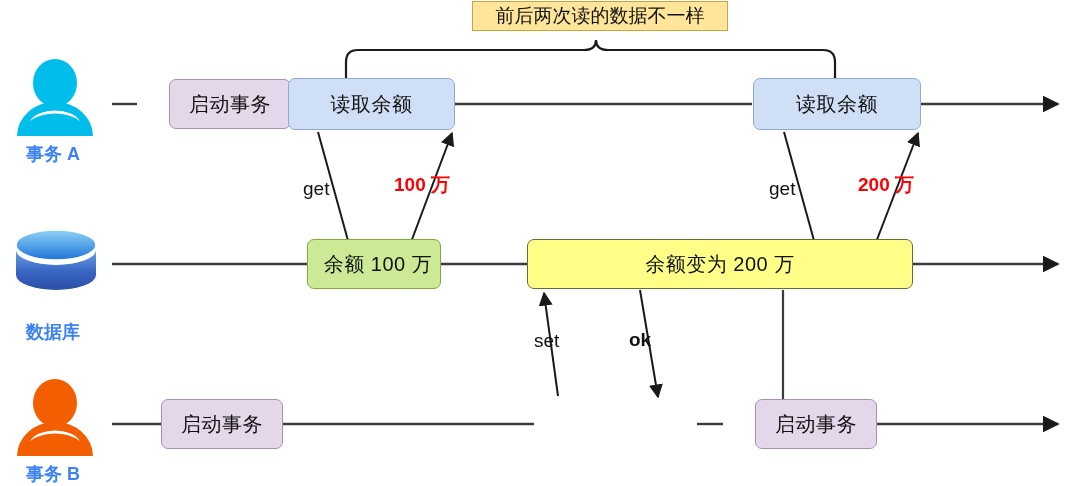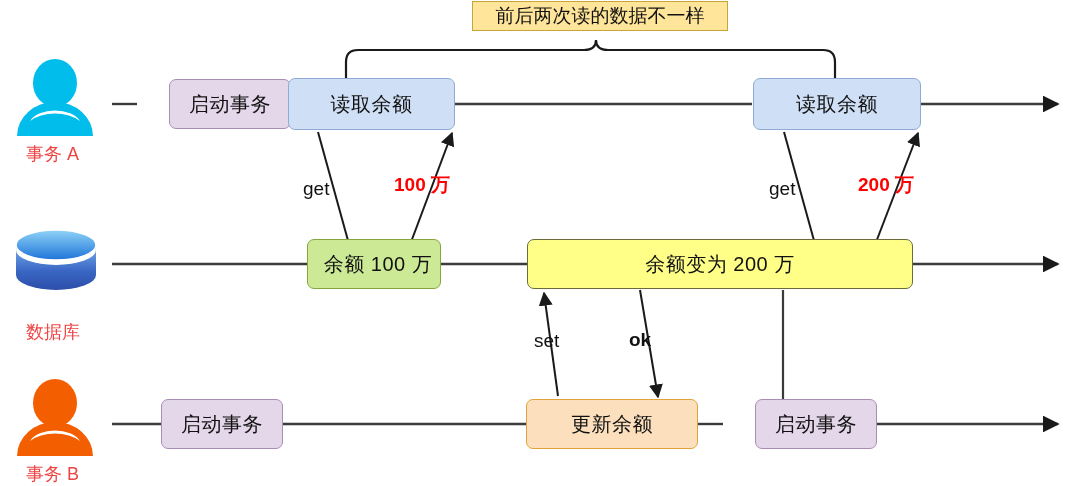--- a/index.html
+++ b/index.html
@@ -25,21 +25,21 @@
   .n-orange{background:#fce0bd;border-color:#e2a33a;}
 
   .banner{
     position:absolute;box-sizing:border-box;
     display:flex;align-items:center;justify-content:center;
     background:#ffe599;border:1.5px solid #c8a539;
     font-size:19px;color:#111;white-space:nowrap;z-index:4;
   }
 
   .lane-label{
-    position:absolute;font-size:18px;font-weight:normal;color:#ef4444;
+    position:absolute;font-size:18px;font-weight:bold;color:#3b82f6;
     white-space:nowrap;z-index:3;
   }
 
   .edge-label{
     position:absolute;font-size:19px;color:#111;white-space:nowrap;z-index:5;text-align:right;
   }
   .edge-label.bold{font-weight:bold;}
   .edge-label.red{color:#ff0000;font-weight:bold;}
 </style>
 </head>
@@ -136,17 +136,16 @@
 
   <div class="node n-yellow" style="left:527px;top:239px;width:386px;height:50px;">余额变为 200 万</div>
 
   <div class="edge-label" style="left:534px;top:330px;">set</div>
   <div class="edge-label bold" style="left:629px;top:329px;">ok</div>
 
   <div class="lane-label" style="left:26px;top:462px;">事务 B</div>
 
   <div class="node n-purple" style="left:129px;top:399px;width:122px;height:50px;z-index:2;">启动事务</div>
 
-  <div class="node n-orange" style="left:526px;top:399px;width:172px;height:50px;z-index:2;">更新余额</div>
 
   <div class="node n-purple" style="left:723px;top:399px;width:122px;height:50px;z-index:2;">启动事务</div>
 
 </div>
 
 </body></html>

